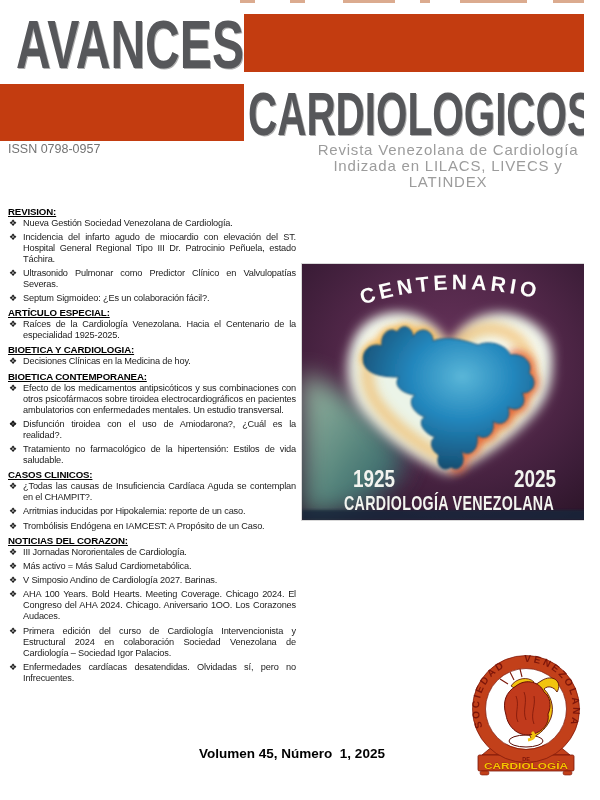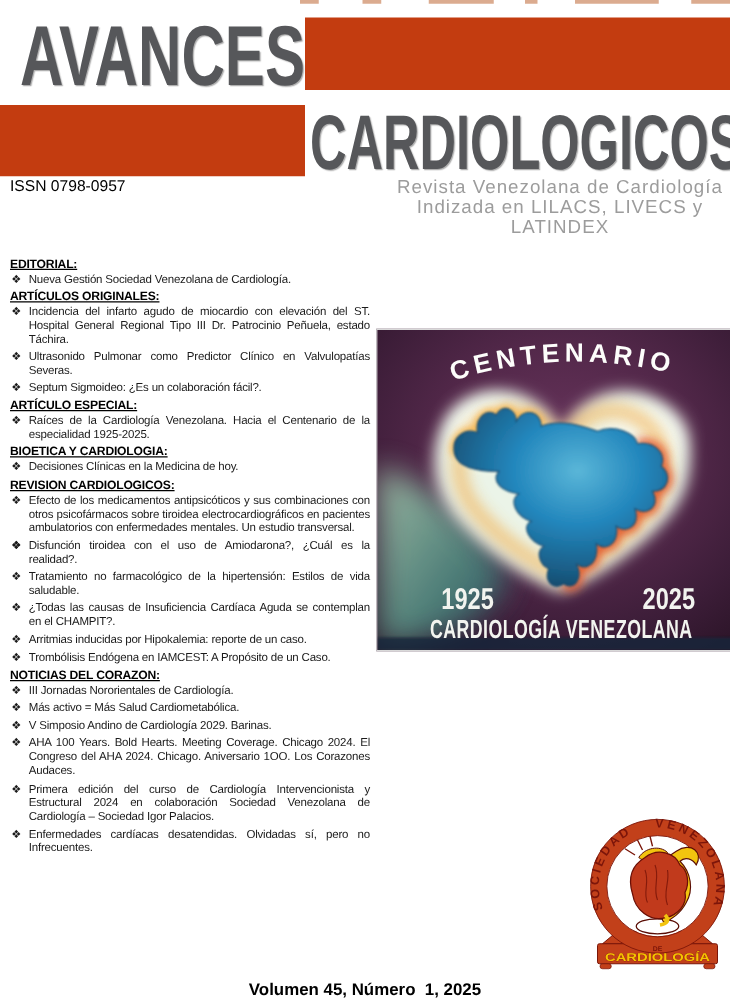--- a/index.html
+++ b/index.html
@@ -11,40 +11,40 @@
 
   
   .bar{position:absolute;background:#c33c10;}
   .bar-top{left:244px;top:14px;width:356px;height:58px;}
   .bar-left{left:0;top:84px;width:244px;height:57px;}
   .mast{position:absolute;filter:drop-shadow(1.5px 1.5px 0px rgba(80,80,80,.45));}
   .mast1{left:14px;top:12px;}
   .mast2{left:246px;top:82px;}
   .mast text{fill:#56575a;font-family:"Liberation Sans",sans-serif;font-weight:bold;}
 
-  .issn-block{position:absolute;left:8px;top:142px;font-size:12.5px;line-height:15.5px;color:#000000;}
+  .issn-block{position:absolute;left:8px;top:142px;font-size:12.5px;line-height:15.5px;color:#737373;}
   .subtitle-block{position:absolute;left:298px;top:142px;width:300px;text-align:center;
                   color:#9c9c9c;font-size:15px;line-height:16px;letter-spacing:.8px;}
 
   
   .toc{position:absolute;left:8px;top:203px;width:288px;font-size:9.2px;line-height:11px;
        letter-spacing:-0.15px;text-align:justify;color:#1b1b1b;}
   .toc-h{font-weight:bold;font-size:9.7px;text-decoration:underline;text-underline-offset:1px;
          margin:2.5px 0 1px 0;color:#000;}
   .toc-item{position:relative;padding-left:15px;margin-bottom:3.2px;}
   .toc-item .blt{position:absolute;left:1px;top:0;font-size:9px;letter-spacing:0;}
 
   
   .poster{position:absolute;left:301px;top:263px;width:297px;height:258px;
           border:1px solid #d9d9d9;box-sizing:border-box;background:#3c1d38;}
   .poster svg{display:block;}
 
   
   .volume{position:absolute;left:0;right:0;top:746px;text-align:center;font-weight:bold;
-          font-size:13.5px;color:#000;white-space:pre;margin-top:38px;}
+          font-size:13.5px;color:#000;white-space:pre;}
 
   
   .seal{position:absolute;left:456px;top:652px;}
 </style>
 </head>
 <body>
 
 <div class="page">
 
   <div class="dash" style="left:240px;width:15px"></div>
@@ -67,27 +67,26 @@
     <div>ISSN 0798-0957</div>
   </div>
 
   <div class="subtitle-block">
     <div>Revista Venezolana de Cardiología</div>
     <div>Indizada en LILACS, LIVECS y LATINDEX</div>
   </div>
 
   <div class="toc">
 
-    <div class="toc-h">EDITORIAL:</div>
+    <div class="toc-h">REVISION:</div>
     <div class="toc-item">
       <span class="blt">❖</span>
       <span>Nueva Gestión Sociedad Venezolana de Cardiología.</span>
     </div>
 
-    <div class="toc-h">ARTÍCULOS ORIGINALES:</div>
     <div class="toc-item">
       <span class="blt">❖</span>
       <span>Incidencia del infarto agudo de miocardio con elevación del ST. Hospital General Regional Tipo III Dr. Patrocinio Peñuela, estado Táchira.</span>
     </div>
     <div class="toc-item">
       <span class="blt">❖</span>
       <span>Ultrasonido Pulmonar como Predictor Clínico en Valvulopatías Severas.</span>
     </div>
     <div class="toc-item">
       <span class="blt">❖</span>
@@ -99,37 +98,38 @@
       <span class="blt">❖</span>
       <span>Raíces de la Cardiología Venezolana.  Hacia el Centenario de la especialidad 1925-2025.</span>
     </div>
 
     <div class="toc-h">BIOETICA Y CARDIOLOGIA:</div>
     <div class="toc-item">
       <span class="blt">❖</span>
       <span>Decisiones Clínicas en la Medicina de hoy.</span>
     </div>
 
-    <div class="toc-h">REVISION CARDIOLOGICOS:</div>
+    <div class="toc-h">BIOETICA CONTEMPORANEA:</div>
     <div class="toc-item">
       <span class="blt">❖</span>
       <span>Efecto de los medicamentos antipsicóticos y sus combinaciones con otros psicofármacos sobre tiroidea electrocardiográficos en pacientes ambulatorios con enfermedades mentales. Un estudio transversal.</span>
     </div>
     <div class="toc-item">
       <span class="blt">❖</span>
     </div>
     <div class="toc-item">
       <span class="blt">❖</span>
       <span>Disfunción tiroidea con el uso de Amiodarona?, ¿Cuál es la realidad?.</span>
     </div>
     <div class="toc-item">
       <span class="blt">❖</span>
       <span>Tratamiento no farmacológico de la hipertensión: Estilos de vida saludable.</span>
     </div>
 
+    <div class="toc-h">CASOS CLINICOS:</div>
     <div class="toc-item">
       <span class="blt">❖</span>
       <span>¿Todas las causas de Insuficiencia Cardíaca Aguda se contemplan en el CHAMPIT?.</span>
     </div>
     <div class="toc-item">
       <span class="blt">❖</span>
       <span>Arritmias inducidas por Hipokalemia: reporte de un caso.</span>
     </div>
     <div class="toc-item">
       <span class="blt">❖</span>
@@ -140,21 +140,21 @@
     <div class="toc-item">
       <span class="blt">❖</span>
       <span>III Jornadas Nororientales de Cardiología.</span>
     </div>
     <div class="toc-item">
       <span class="blt">❖</span>
       <span>Más activo = Más Salud Cardiometabólica.</span>
     </div>
     <div class="toc-item">
       <span class="blt">❖</span>
-      <span>V Simposio Andino de Cardiología 2029. Barinas.</span>
+      <span>V Simposio Andino de Cardiología 2027. Barinas.</span>
     </div>
     <div class="toc-item">
       <span class="blt">❖</span>
       <span>AHA 100 Years. Bold Hearts. Meeting Coverage. Chicago 2024.  El Congreso del AHA 2024. Chicago. Aniversario 1OO. Los Corazones Audaces.</span>
     </div>
     <div class="toc-item">
       <span class="blt">❖</span>
       <span>Primera edición del curso de Cardiología Intervencionista y Estructural 2024 en colaboración Sociedad Venezolana de Cardiología – Sociedad Igor Palacios.</span>
     </div>
     <div class="toc-item">

